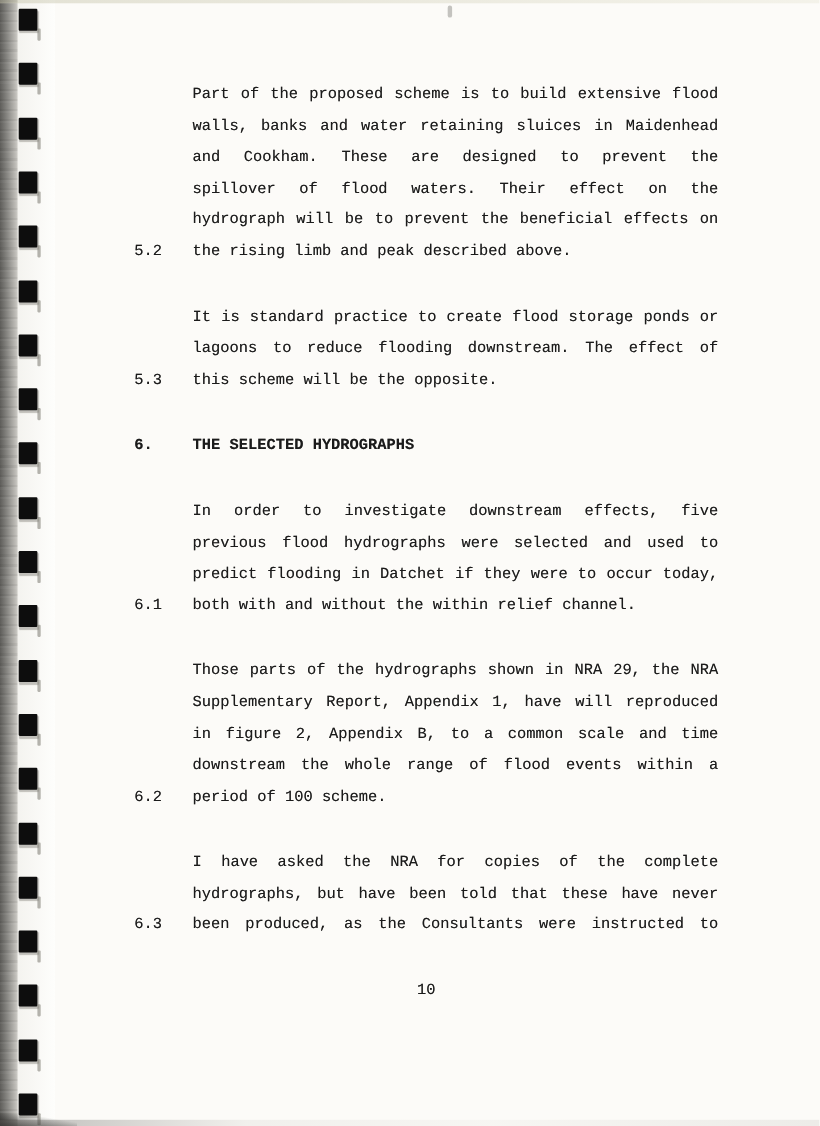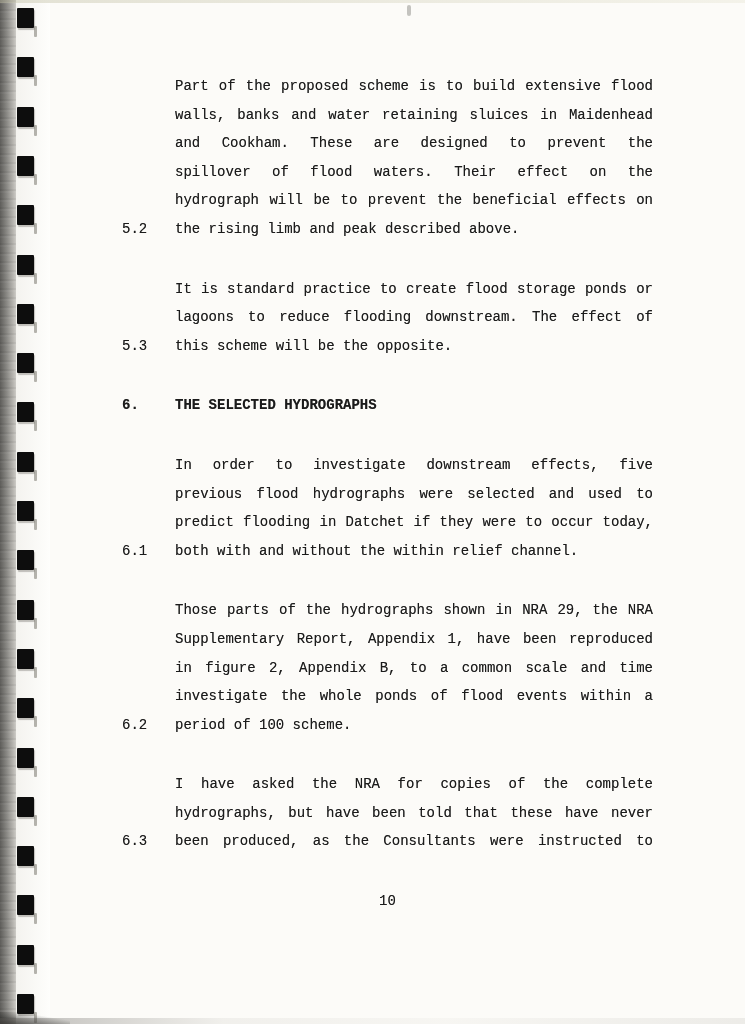--- a/index.html
+++ b/index.html
@@ -143,23 +143,23 @@
           <div class="line">In order to investigate downstream effects, five</div>
           <div class="line">previous flood hydrographs were selected and used to</div>
           <div class="line">predict flooding in Datchet if they were to occur today,</div>
           <div class="line plain">both with and without the within relief channel.</div>
         </div>
       </div>
       <div class="section">
         <div class="sec-num">6.2</div>
         <div class="sec-body">
           <div class="line">Those parts of the hydrographs shown in NRA 29, the NRA</div>
-          <div class="line">Supplementary Report, Appendix 1, have been reproduced</div>
+          <div class="line">Supplementary Report, Appendix 1, have will reproduced</div>
           <div class="line">in figure 2, Appendix B, to a common scale and time</div>
-          <div class="line">investigate the whole ponds of flood events within a</div>
+          <div class="line">downstream the whole range of flood events within a</div>
           <div class="line plain">period of 100 scheme.</div>
         </div>
       </div>
       <div class="section">
         <div class="sec-num">6.3</div>
         <div class="sec-body">
           <div class="line">I have asked the NRA for copies of the complete</div>
           <div class="line">hydrographs, but have been told that these have never</div>
           <div class="line">been produced, as the Consultants were instructed to</div>
         </div>

